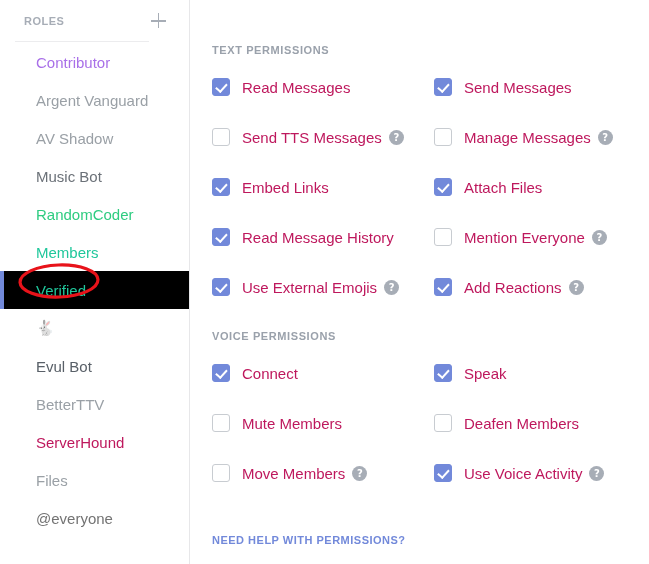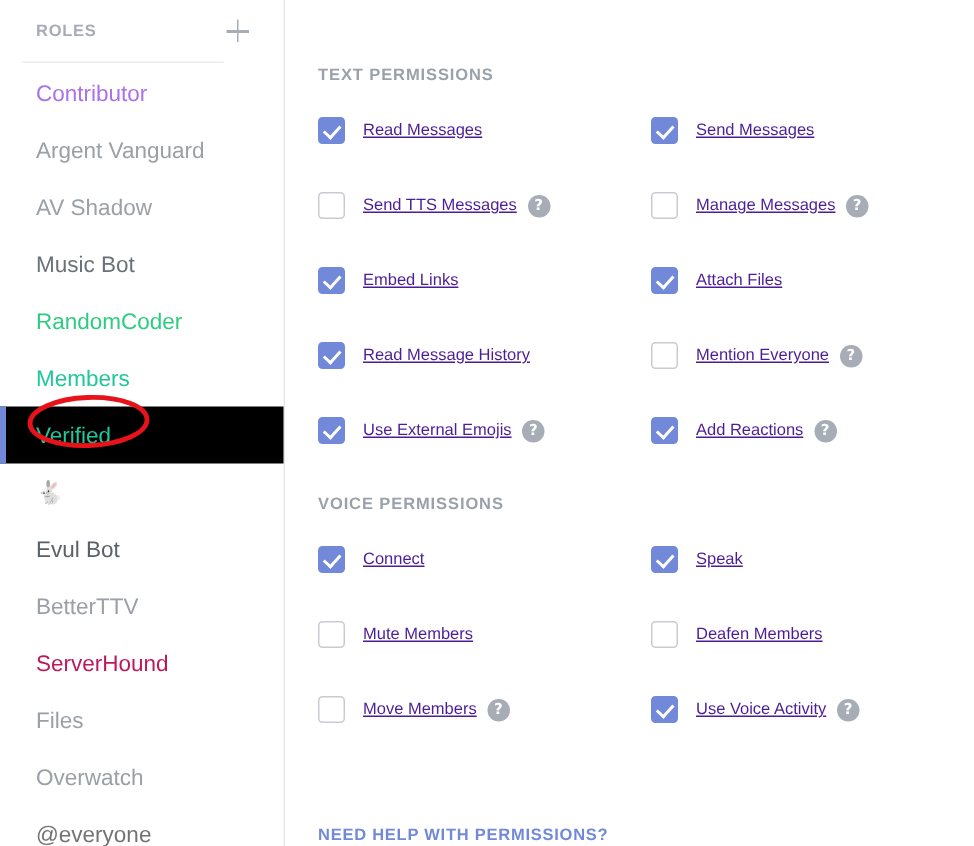--- a/index.html
+++ b/index.html
@@ -67,21 +67,21 @@
 
   .role-list {
     padding-top: 1px;
   }
 
   .role-item {
     position: relative;
     height: 38px;
     display: flex;
     align-items: center;
-    padding-left: 24px;
+    padding-left: 36px;
     font-size: 15px;
     color: #9aa0a6;
     cursor: pointer;
     white-space: nowrap;
   }
   .role-item.selected {
     background: #000000;
   }
   .role-item.selected:before {
     content: "";
@@ -146,25 +146,24 @@
     left: 5px;
     top: 2px;
     width: 4.5px;
     height: 9px;
     border: solid #ffffff;
     border-width: 0 2px 2px 0;
     transform: rotate(42deg);
   }
 
   .perm-label {
-    font-size: 11px;
-    color: #4c1d95;
+    font-size: 15px;
+    color: #be185d;
     margin-left: 12px;
     white-space: nowrap;
-    text-decoration: underline;
   }
 
   .help-icon {
     width: 15px;
     height: 15px;
     border-radius: 50%;
     background: #a7adb6;
     color: #ffffff;
     font-size: 10px;
     font-weight: bold;
@@ -174,21 +173,21 @@
     flex: 0 0 15px;
     cursor: pointer;
     font-family: "DejaVu Sans", sans-serif;
   }
 
   .voice-section { margin-top: 26px; }
 
   .footer-link {
     position: absolute;
     left: 22px;
-    bottom: 1px;
+    bottom: 18px;
     font-size: 11px;
     font-weight: bold;
     letter-spacing: 0.5px;
     color: #7289da;
     cursor: pointer;
   }
 
   
   #annotation {
     position: absolute;
@@ -243,23 +242,20 @@
         <div class="role-item">
           <span style="color: rgb(154, 160, 166);">BetterTTV</span>
         </div>
         <div class="role-item">
           <span style="color: #be185d;">ServerHound</span>
         </div>
         <div class="role-item">
           <span style="color: rgb(154, 160, 166);">Files</span>
         </div>
         <div class="role-item">
-          <span style="color: rgb(154, 160, 166);">Overwatch</span>
-        </div>
-        <div class="role-item">
           <span style="color: #737373;">@everyone</span>
         </div>
       </div>
   </div>
 
   <div id="main">
 
     <div class="section-title">TEXT PERMISSIONS</div>
     <div class="perm-grid" id="text-perms">
         <div class="perm-row">

